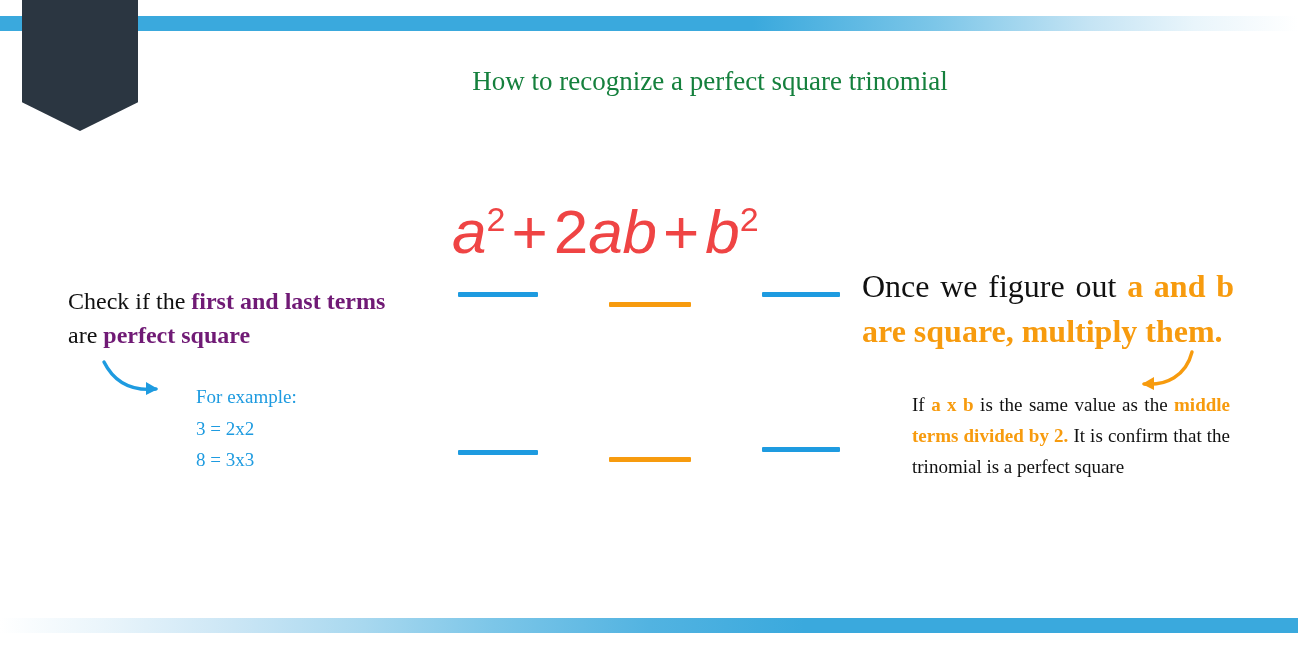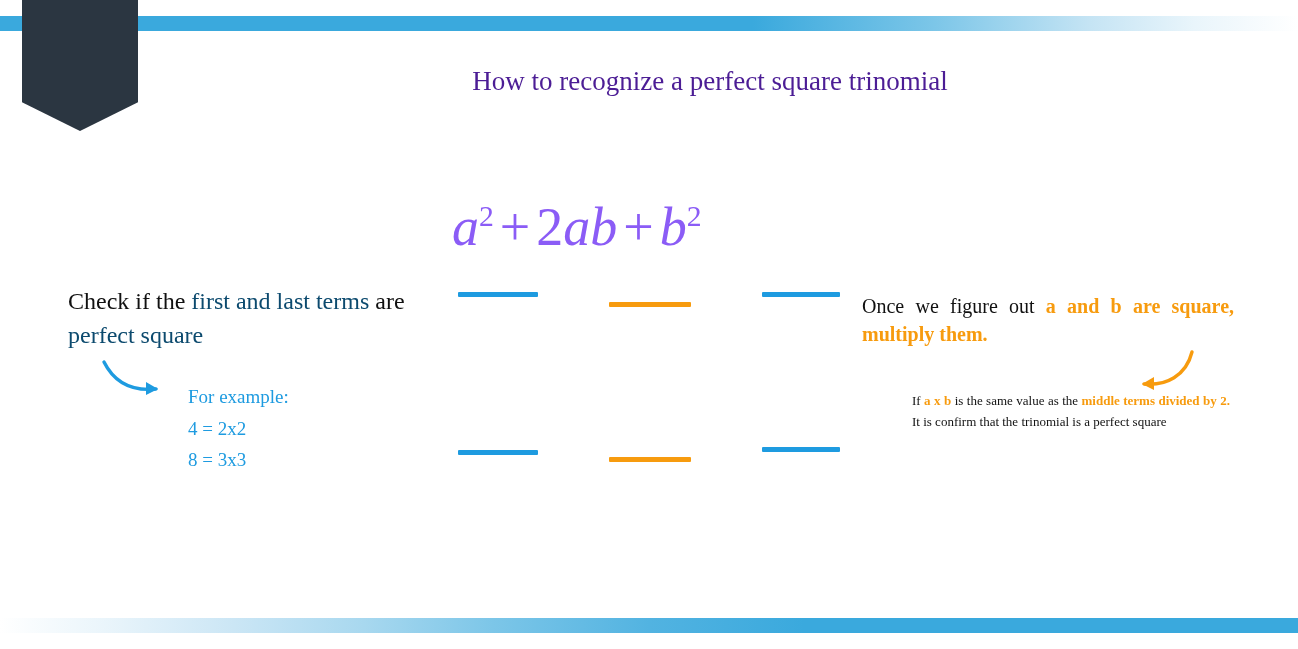--- a/index.html
+++ b/index.html
@@ -95,31 +95,31 @@
   }
 
   
   .title {
     position: absolute;
     left: 180px;
     top: 66px;
     width: 1060px;
     text-align: center;
     font-size: 27px;
-    color: #4c1d95;
+    color: #15803d;
     font-family: "Liberation Serif", serif;
   }
 
   
   .formula {
     position: absolute;
-    font-family: Liberation Serif, serif;
+    font-family: Liberation Sans, sans-serif;
     font-style: italic;
-    font-size: 54px;
-    color: #8b5cf6;
+    font-size: 62px;
+    color: #ef4444;
     white-space: nowrap;
   }
   .formula .op {
     font-style: normal;
     padding: 0 6px;
   }
   .formula .num {
     font-style: normal;
   }
   .formula sup {
@@ -152,55 +152,55 @@
     position: absolute;
     left: 68px;
     top: 284px;
     width: 345px;
     font-size: 24px;
     line-height: 1.42;
     color: #111111;
     text-align: left;
   }
   .hl-blue {
-    color: #0c4a6e;
-    font-weight: normal;
+    color: #701a75;
+    font-weight: bold;
   }
   .hl-orange {
     color: #f79b0e;
     font-weight: bold;
   }
 
   .examples {
     position: absolute;
-    left: 188px;
+    left: 196px;
     top: 381px;
     width: 210px;
     font-size: 19px;
     line-height: 1.66;
     color: #1e9be0;
   }
 
   
   .right-lead {
     position: absolute;
     left: 862px;
-    top: 292px;
+    top: 264px;
     width: 372px;
-    font-size: 20px;
+    font-size: 32px;
     line-height: 1.42;
     color: #111111;
     text-align: justify;
   }
   .right-body {
     position: absolute;
     left: 912px;
     top: 390px;
     width: 318px;
-    font-size: 13px;
+    font-size: 19px;
     line-height: 1.62;
     color: #111111;
     text-align: justify;
   }
 
   
   .arrow {
     position: absolute;
   }
   .arrow-blue   { left: 100px; top: 356px; }
@@ -239,21 +239,21 @@
 
   <div class="left-lead"><span>Check if the </span><span class="hl-blue">first and last terms</span><span> are </span><span class="hl-blue">perfect square</span></div>
 
   <svg class="arrow arrow-blue" width="72" height="46" viewBox="0 0 72 46">
     <path d="M4 6 C 16 30, 36 35, 56 33" stroke="#1e9be0" stroke-width="3.4" fill="none" stroke-linecap="round"></path>
     <path d="M46 26 L58 33 L46 39 Z" fill="#1e9be0"></path>
   </svg>
 
   <div class="examples">
     <div>For  example:</div>
-    <div>4 = 2x2</div>
+    <div>3 = 2x2</div>
     <div>8 = 3x3</div>
   </div>
 
   <div class="right-lead"><span>Once we figure out </span><span class="hl-orange">a and b are  square, multiply them.</span></div>
 
   <svg class="arrow arrow-orange" width="72" height="46" viewBox="0 0 72 46">
     <path d="M66 4 C 60 28, 40 38, 18 36" stroke="#f79b0e" stroke-width="3.4" fill="none" stroke-linecap="round"></path>
     <path d="M28 29 L16 36 L28 42 Z" fill="#f79b0e"></path>
   </svg>
 

